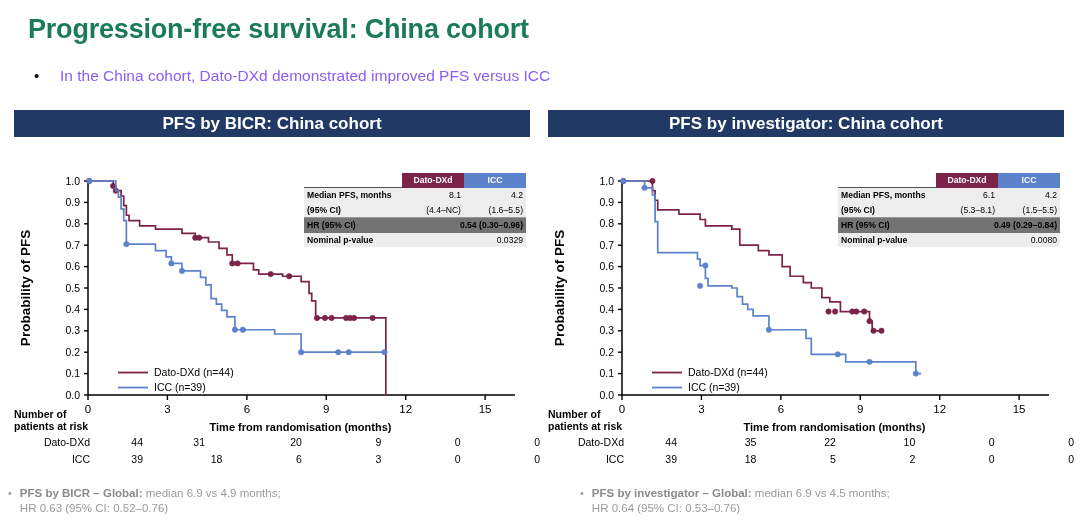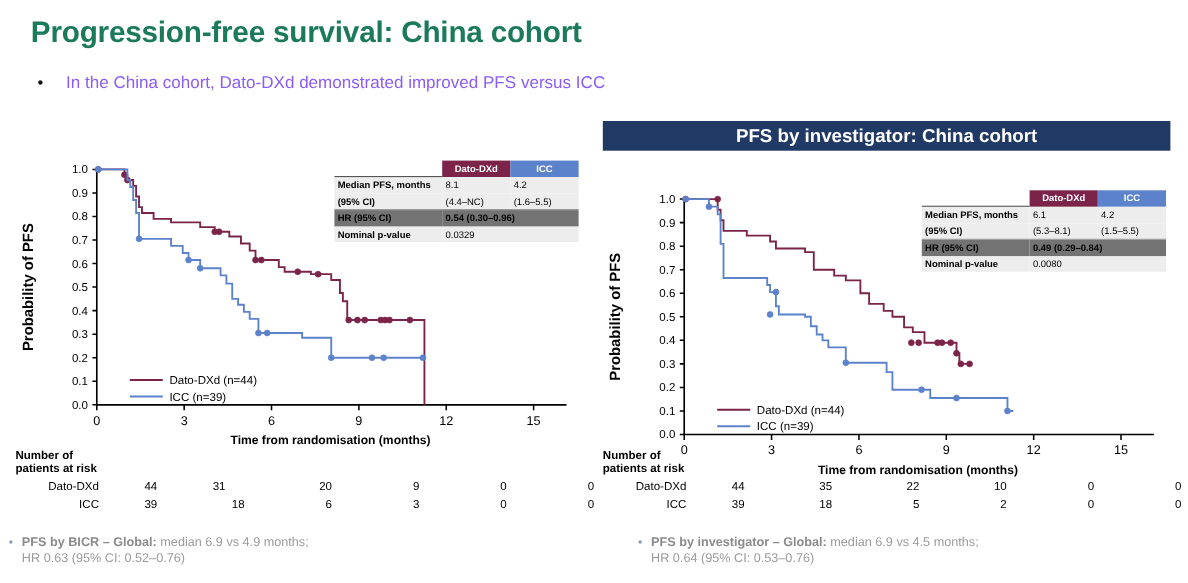--- a/index.html
+++ b/index.html
@@ -49,21 +49,21 @@
     background: #7B2348; color: #fff; font-weight: bold;
     text-align: center; width: 62px; padding: 2px 3px;
   }
   .stat-table .hdr-b {
     background: #5B82CB; color: #fff; font-weight: bold;
     text-align: center; width: 62px; padding: 2px 3px;
   }
   .stat-table tr.band td { background: #EDEDED; }
   .stat-table tr.plain td { background: #737373; }
   .stat-table .lbl { font-weight: bold; text-align: left; }
-  .stat-table .val { text-align: left; }
+  .stat-table .val { text-align: right; }
   .stat-table .rule td { padding: 0; height: 1px; background: #999; }
 
   .chart-svg { position: absolute; left: 0; top: 30px; }
 
   .risk-block { position: absolute; font-size: 10.5px; color: #000; }
   .risk-title { position: absolute; font-weight: bold; line-height: 12px; }
   .risk-rowlabel { position: absolute; text-align: right; }
   .risk-val { position: absolute; text-align: right; width: 30px; margin-left: 40px; }
 
   .footnote { position: absolute; display: flex; gap: 8px; font-size: 11.5px; line-height: 15px; }
@@ -76,20 +76,21 @@
 
 <div class="slide-title">Progression-free survival: China cohort</div>
 
 <div class="bullet-row">
   <span class="bullet-dot">•</span>
   <span class="bullet-text">In the China cohort, Dato-DXd demonstrated improved PFS versus ICC</span>
 </div>
 
 <div id="panels-host">
     <div class="panel left">
+      <div class="panel-banner">PFS by BICR: China cohort</div>
       <div class="panel-body">
         <svg class="chart-svg" width="516" height="270" viewBox="0 0 516 270">
           <line x1="74" y1="14" x2="74" y2="228" stroke="#000" stroke-width="1.5"></line>
           <line x1="74" y1="228" x2="501" y2="228" stroke="#000" stroke-width="1.5"></line>
           <line x1="70" y1="14" x2="74" y2="14" stroke="#000" stroke-width="1.4"></line>
           <text x="66" y="17.6" text-anchor="end" font-family="&quot;Liberation Sans&quot;, sans-serif" font-size="10.5" fill="#000">1.0</text>
           <line x1="70" y1="35.400000000000006" x2="74" y2="35.400000000000006" stroke="#000" stroke-width="1.4"></line>
           <text x="66" y="39.00000000000001" text-anchor="end" font-family="&quot;Liberation Sans&quot;, sans-serif" font-size="10.5" fill="#000">0.9</text>
           <line x1="70" y1="56.79999999999998" x2="74" y2="56.79999999999998" stroke="#000" stroke-width="1.4"></line>
           <text x="66" y="60.399999999999984" text-anchor="end" font-family="&quot;Liberation Sans&quot;, sans-serif" font-size="10.5" fill="#000">0.8</text>

